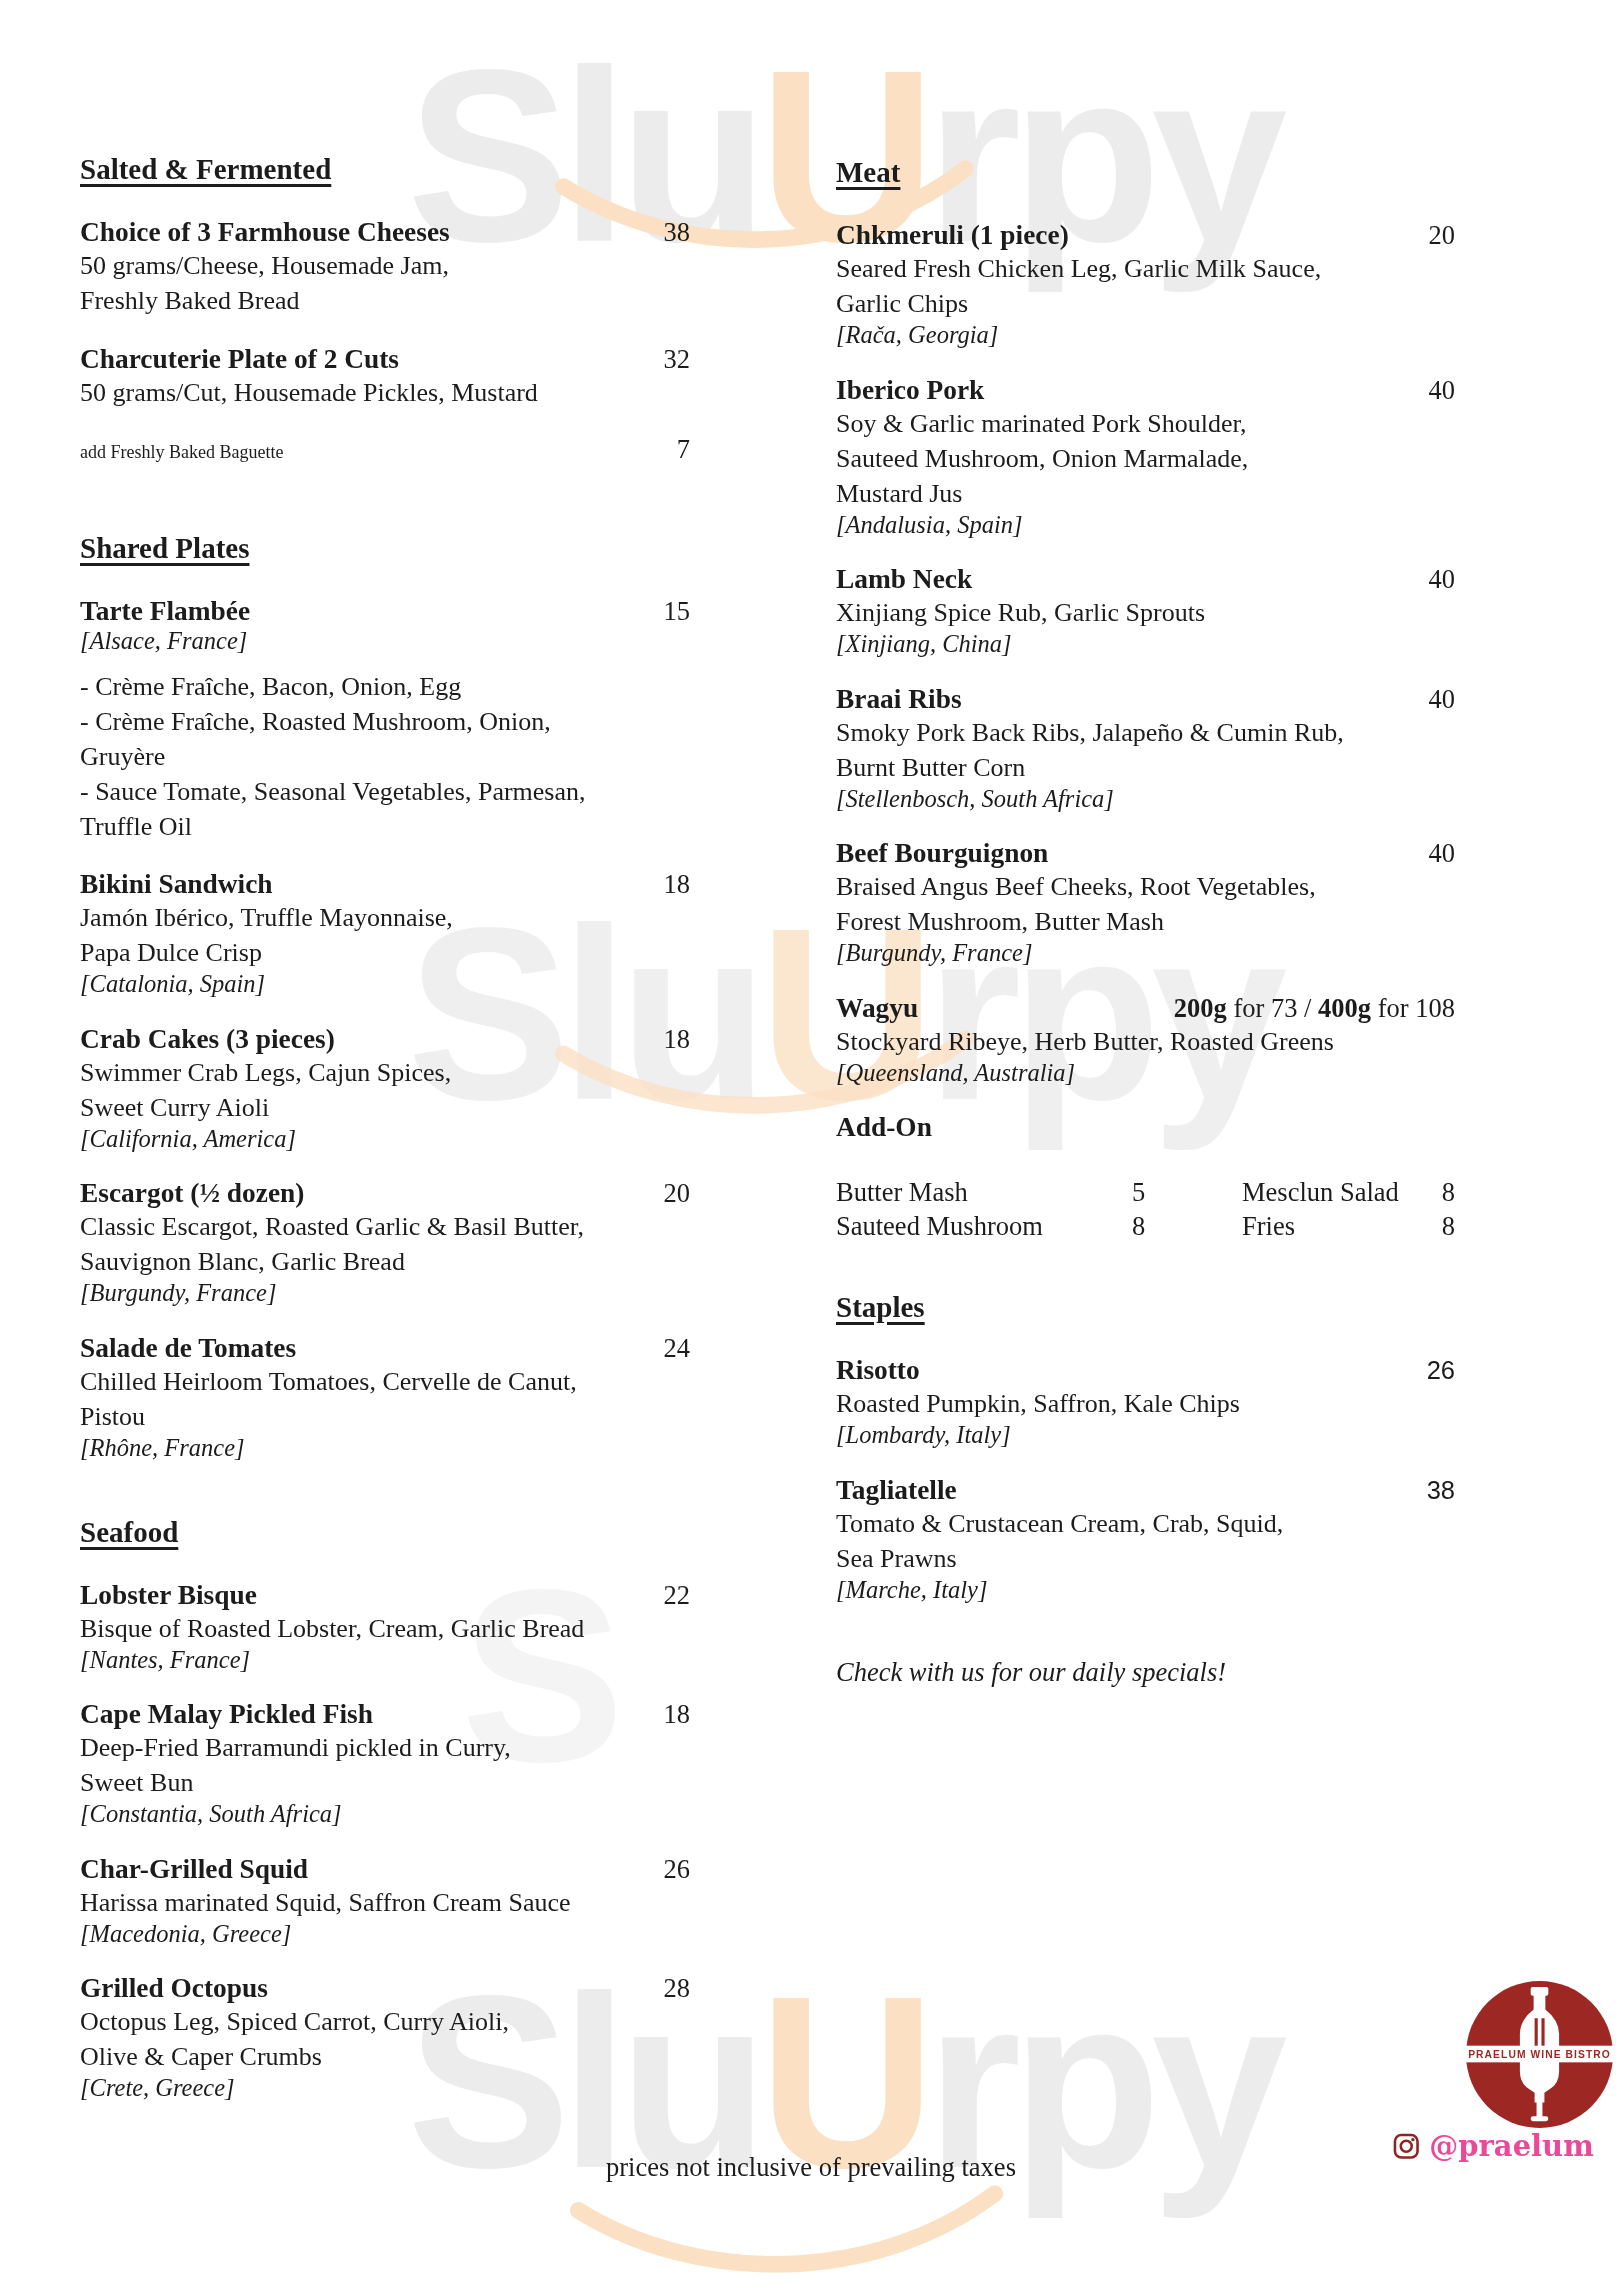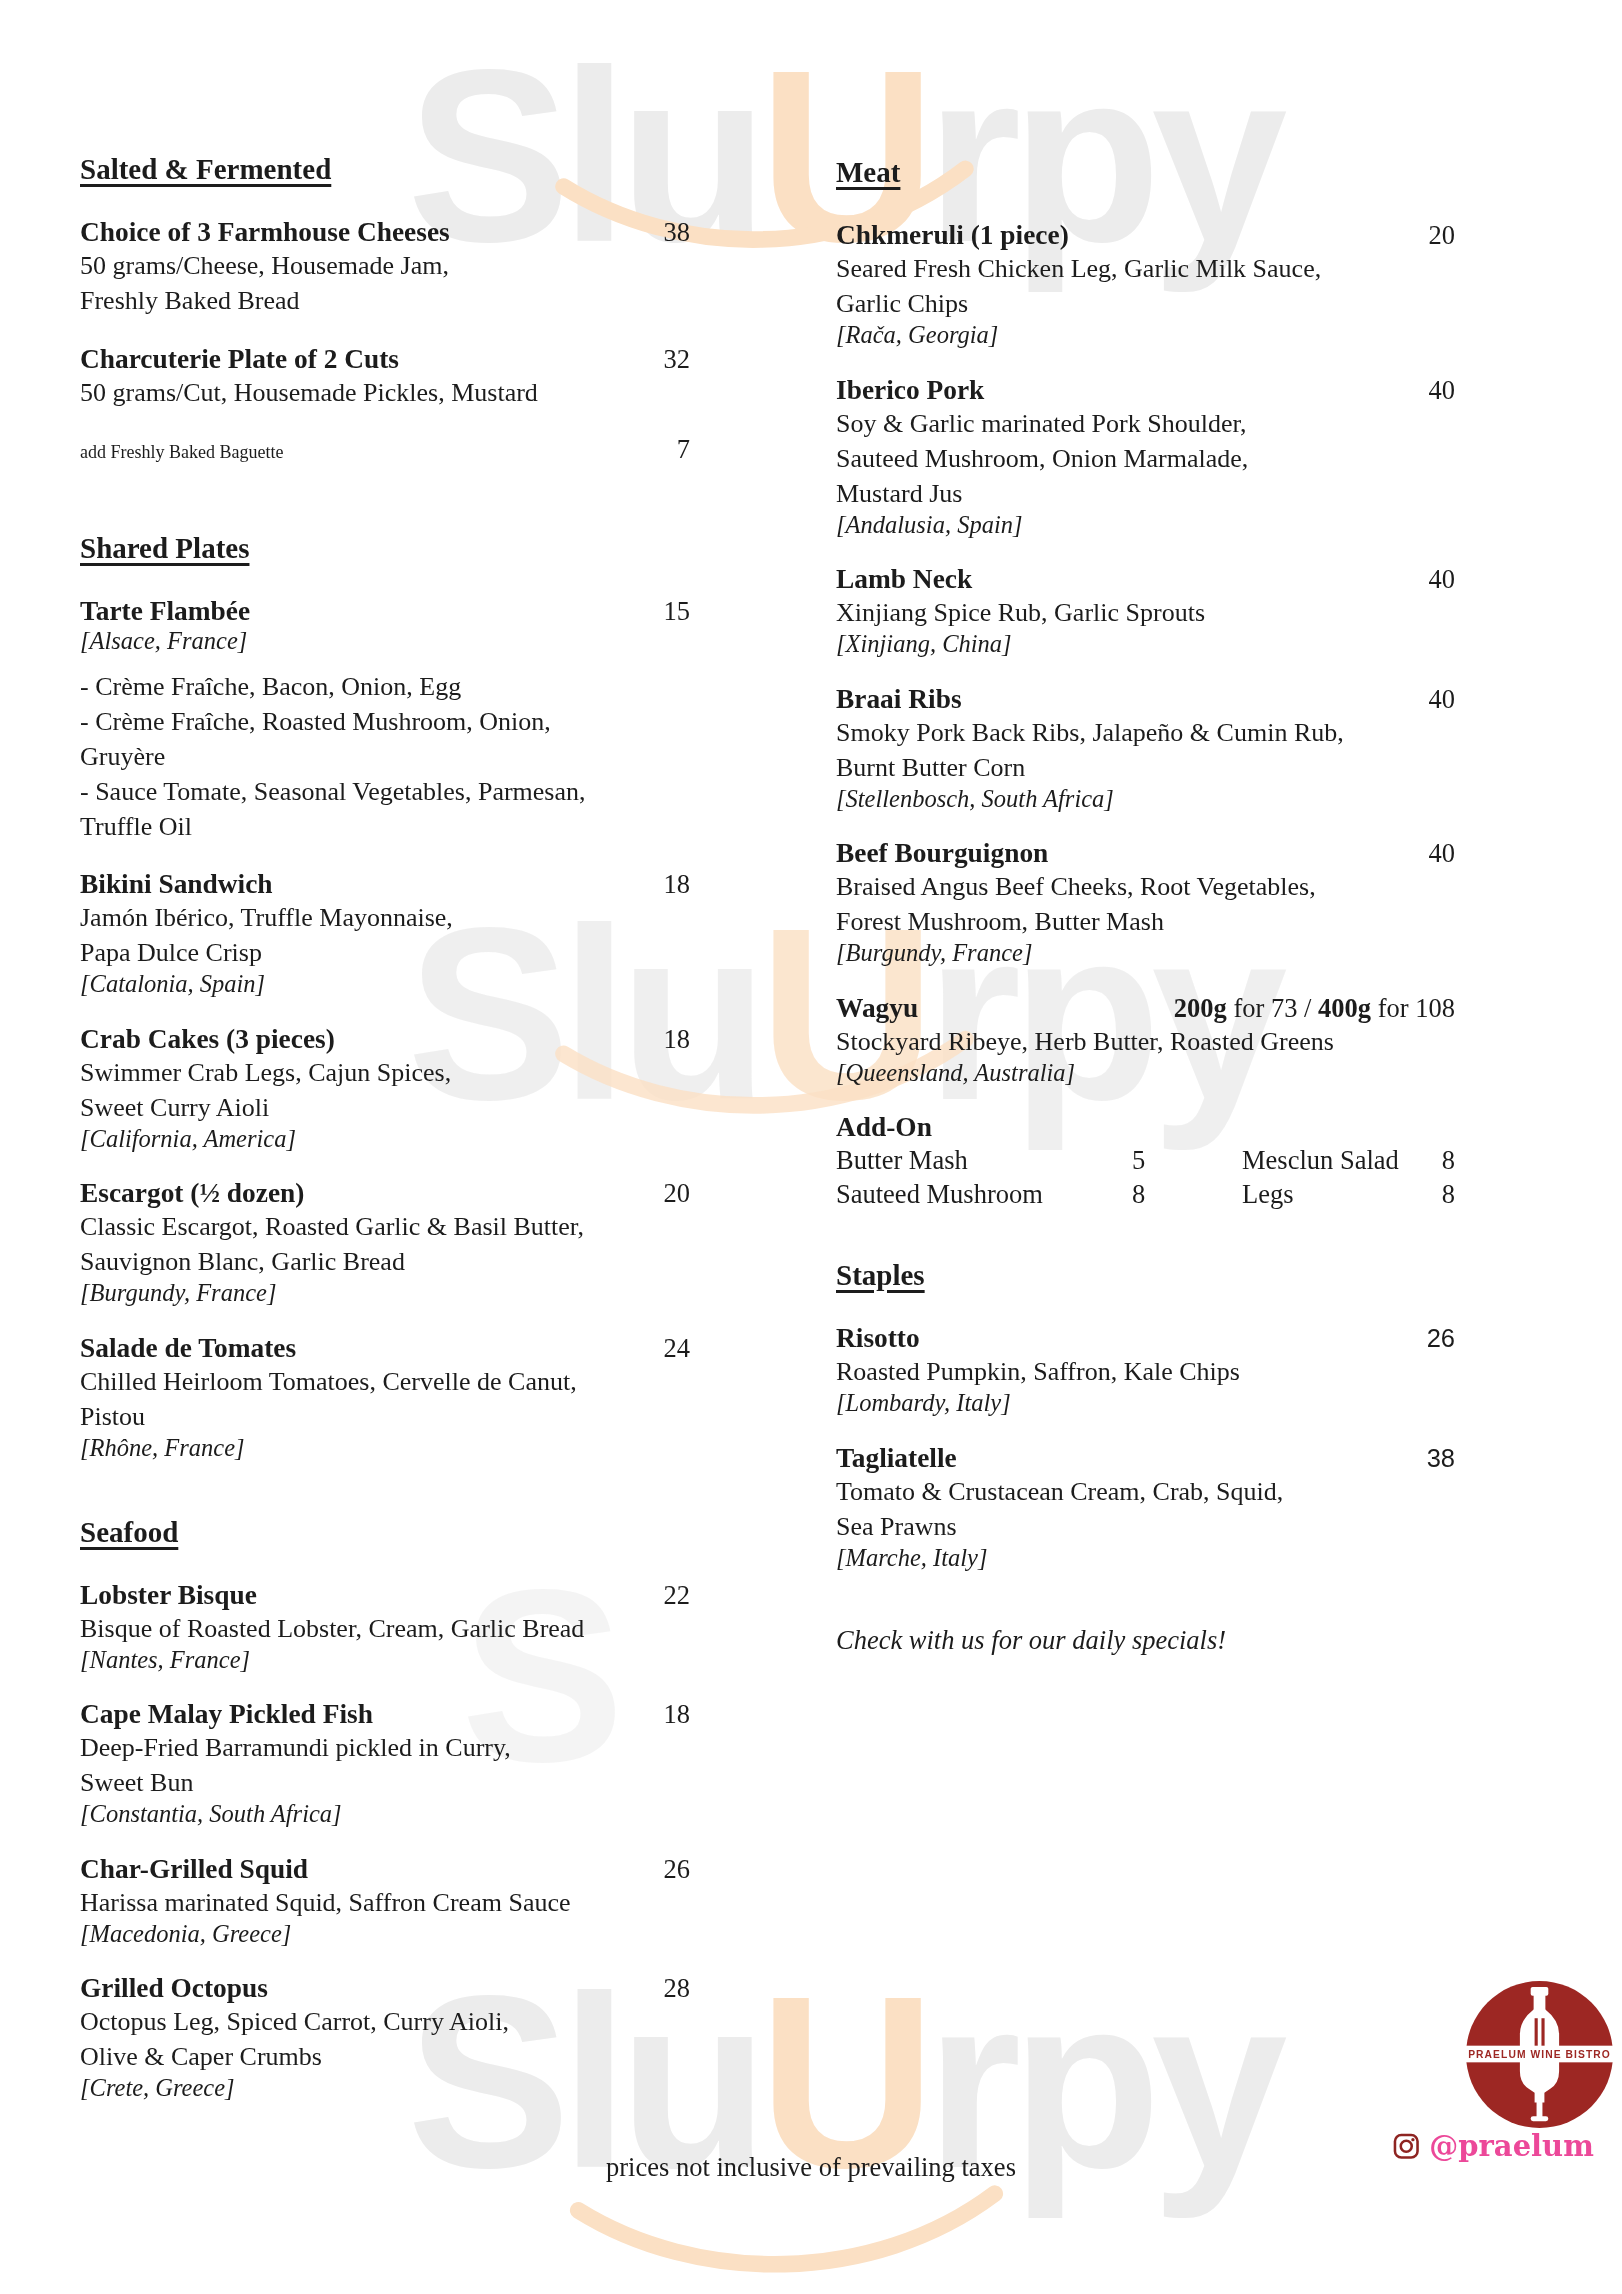--- a/index.html
+++ b/index.html
@@ -26,21 +26,21 @@
   .item-head{display:flex;justify-content:space-between;align-items:baseline;}
   .item-name{font-weight:bold;font-size:27.4px;line-height:32px;}
   .item-head.plain .item-name{font-weight:normal;font-size:18px;}
   .price{font-weight:normal;font-size:26.5px;padding-left:11.8px;}
   .price.sans{font-family:"Liberation Sans",sans-serif;font-size:25.5px;}
   .desc{font-size:26px;line-height:35px;white-space:pre-line;}
   .origin{font-size:24.5px;line-height:28px;font-style:italic;}
   .variants{margin-top:13.7px;}
   .wagyu-price{font-size:26.5px;white-space:nowrap;}
   .wagyu-price b{font-weight:bold;}
-  .addon-grid{display:grid;grid-template-columns:296px 110px 1fr 29px;font-size:26.5px;line-height:34px;}
+  .addon-grid{display:grid;grid-template-columns:296px 110px 1fr 29px;font-size:26.5px;line-height:34px;margin-top:32px;}
   .addon-grid .pr2{justify-self:end;}
   .note{font-style:italic;font-size:26.5px;margin-top:53px;}
   
   .footer{position:absolute;z-index:2;left:0;top:2152px;width:100%;text-align:center;font-size:26.5px;}
   .logo{position:absolute;z-index:2;left:1466px;top:1981px;width:147px;height:147px;}
   .ig-row{position:absolute;z-index:2;left:1393px;top:2129px;display:flex;align-items:center;gap:9.8px;}
   .ig-handle{font-size:29px;font-weight:bold;color:#ec4899;font-family:"DejaVu Serif",serif;}
 </style>
 </head>
 <body>
@@ -234,21 +234,21 @@
       </div>
       <div class="item">
         <div class="item-name">Add-On</div>
         <div class="addon-grid">
           <span>Butter Mash</span>
           <span>5</span>
           <span>Mesclun Salad</span>
           <span class="pr2">8</span>
           <span>Sauteed Mushroom</span>
           <span>8</span>
-          <span>Legs</span>
+          <span>Fries</span>
           <span class="pr2">8</span>
         </div>
       </div>
     </section>
 
     <section class="sec" style="margin-top:47px">
       <h2 class="sec-title">Staples</h2>
       <div class="item">
         <div class="item-head">
             <span class="item-name">Risotto</span>

